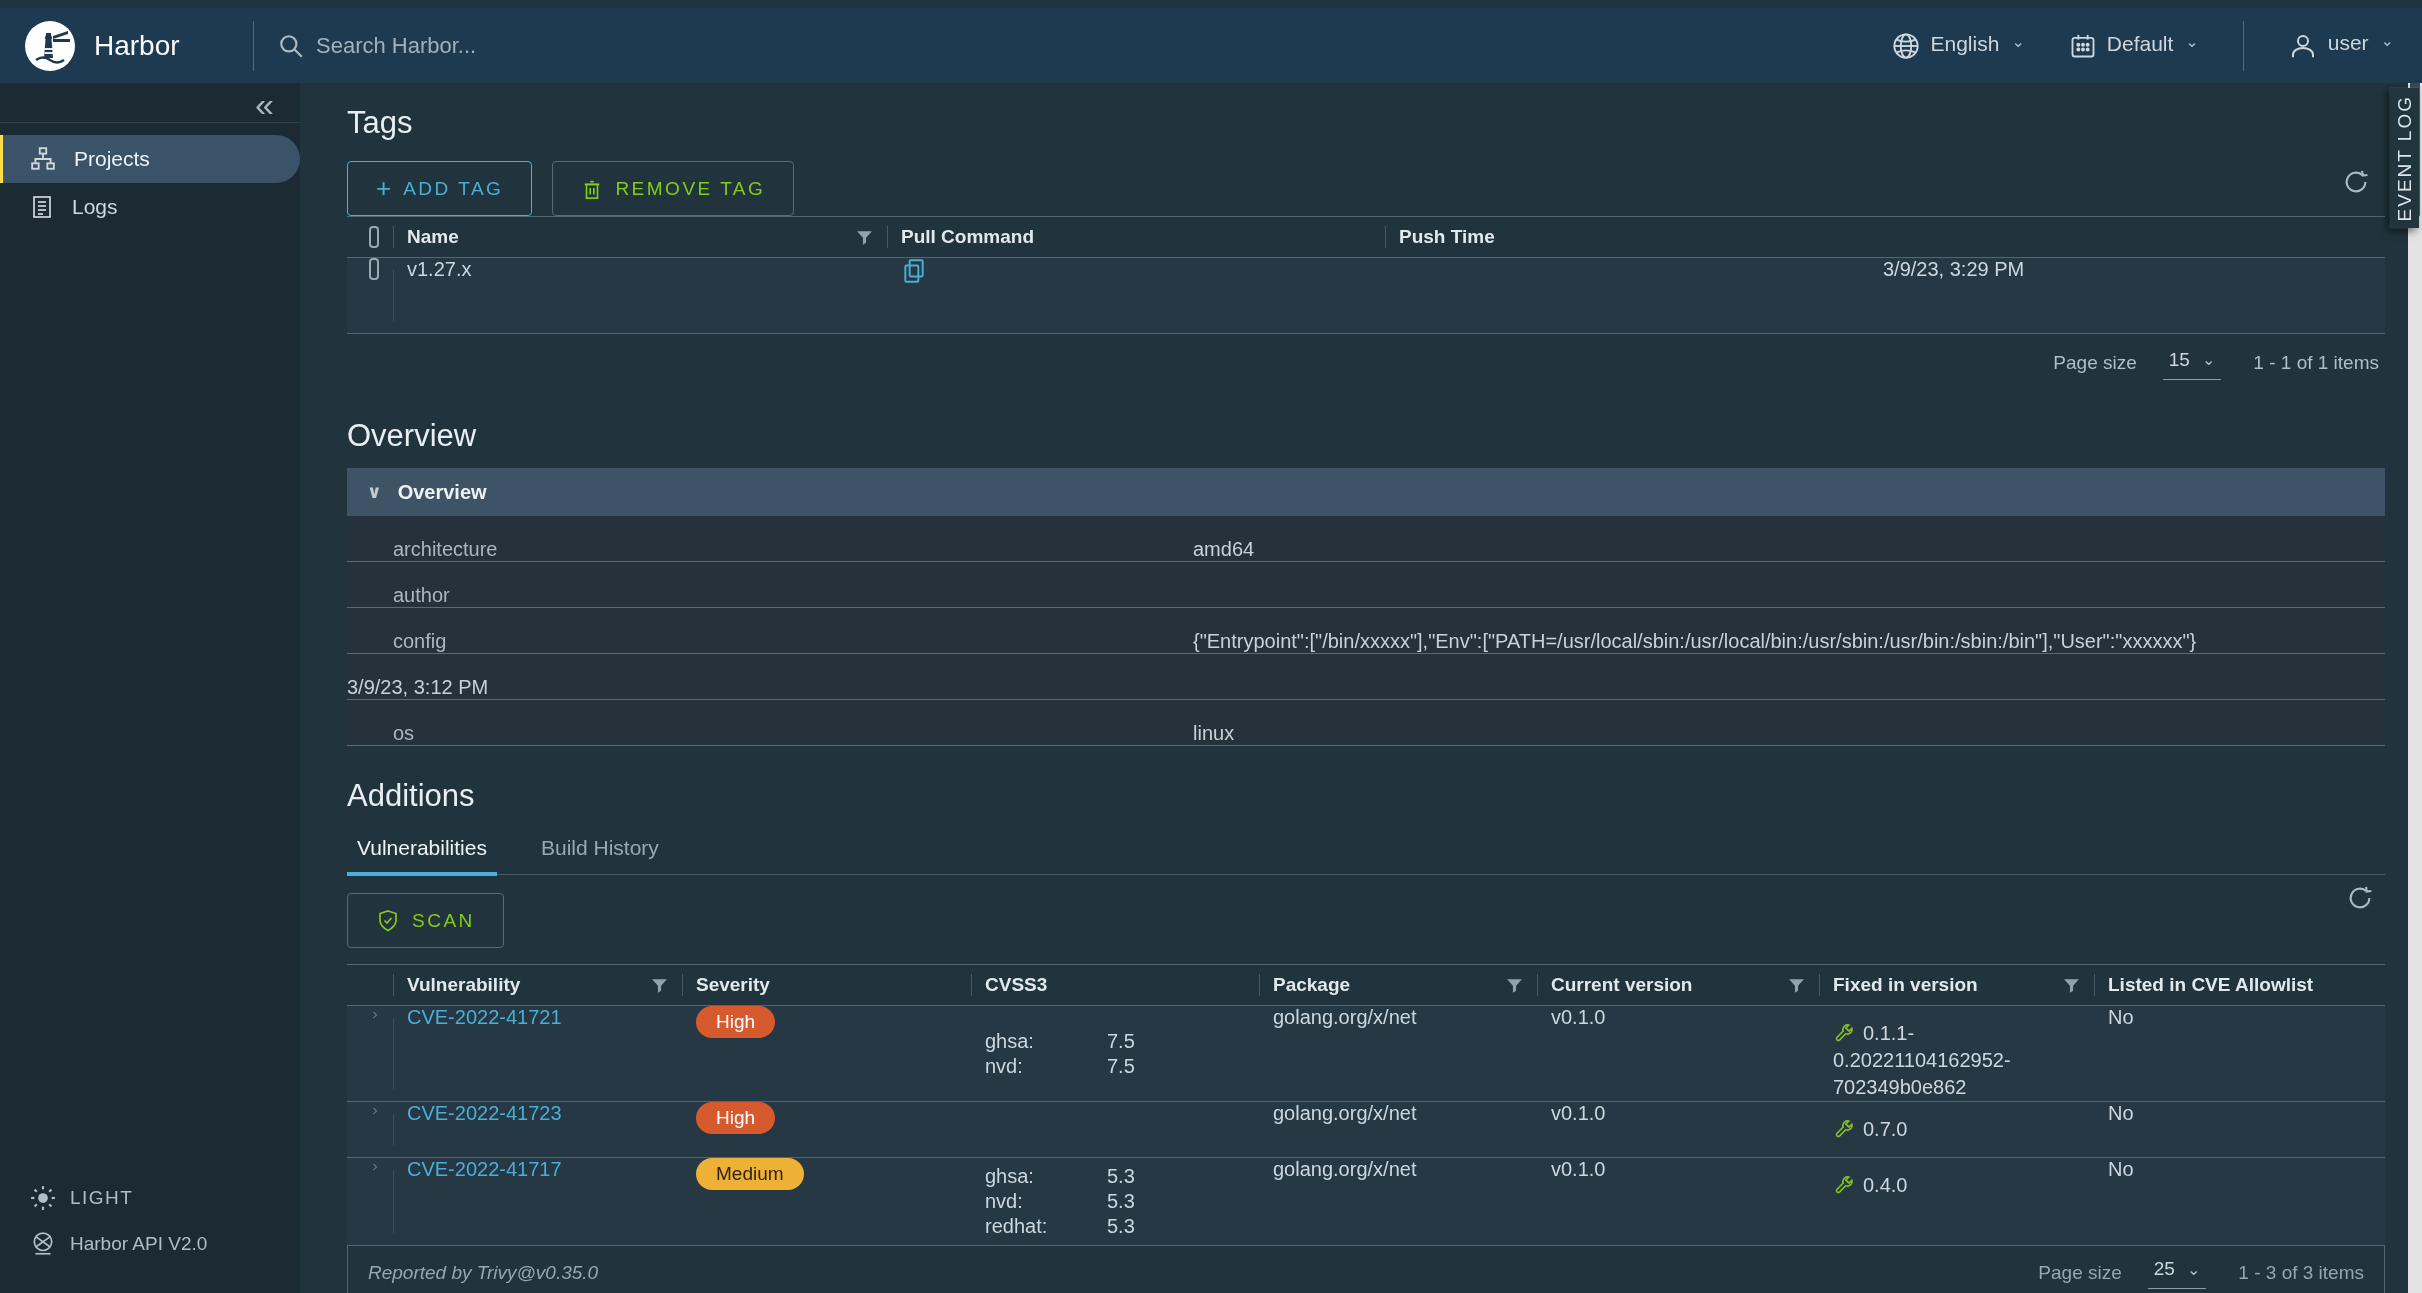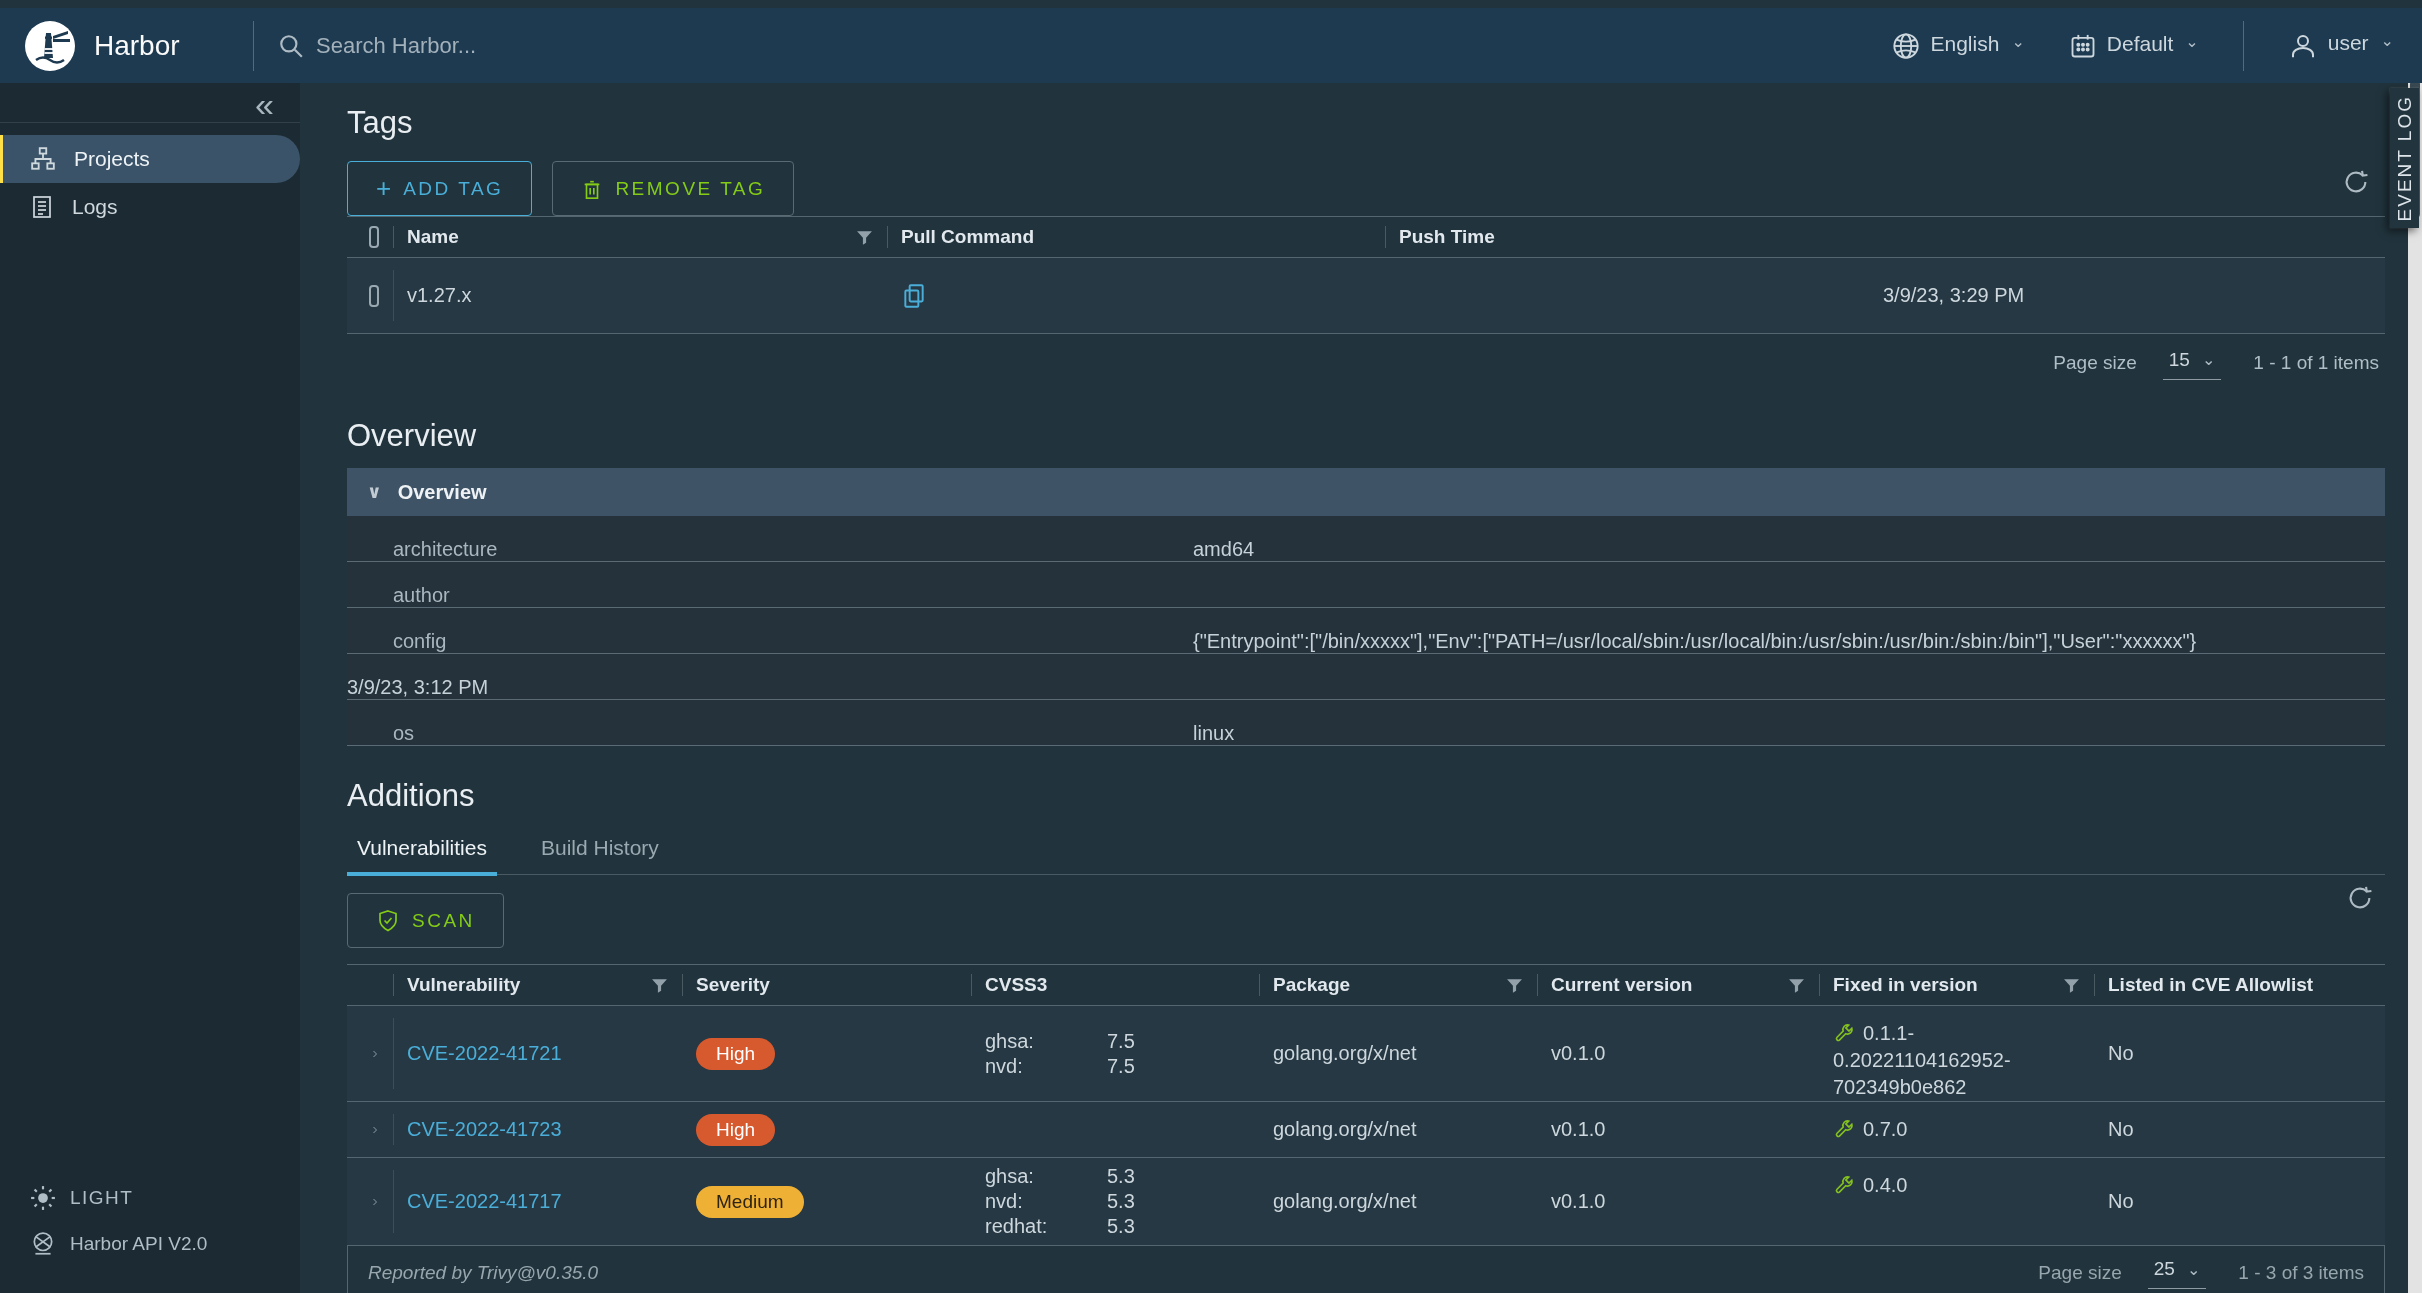--- a/index.html
+++ b/index.html
@@ -85,21 +85,21 @@
     height:42px; border-top:1px solid #54666f; border-bottom:1px solid #54666f;
     color:#e2e9ee; font-size:19px; font-weight:600;
   }
   .dg-head .cell{ position:relative; height:100%; display:flex; align-items:center; padding:0 14px; gap:10px; }
   .dg-head .cell.sep::before{
     content:''; position:absolute; left:0; top:9px; bottom:9px; width:1px; background:#4a5a63;
   }
   .cell .spacer{ flex:1; }
   .funnel{ color:#93a1ab; flex:0 0 auto; }
   .dg-body-row{ background:#263843; border-bottom:1px solid #54666f; color:#cdd7dd; }
-  .dg-body-row .cell{ position:relative; padding:0 14px; display:flex; align-items:center; gap:10px; min-height:100%; }
+  .dg-body-row .cell{ position:relative; padding:0 14px; display:flex; align-items:flex-start; gap:10px; min-height:100%; }
   .dg-body-row .cell.sep::before{
     content:''; position:absolute; left:0; top:12px; bottom:12px; width:1px; background:#3d4e58;
   }
   .tags-body{ height:76px; }
   .checkbox{
     width:22px; height:22px; border:2px solid #9aa8b2; border-radius:4px;
     display:inline-block; cursor:pointer; margin-left:8px;
   }
   .copy-icon{ color:#4aaed9; cursor:pointer; }
   .dg-pagination{

